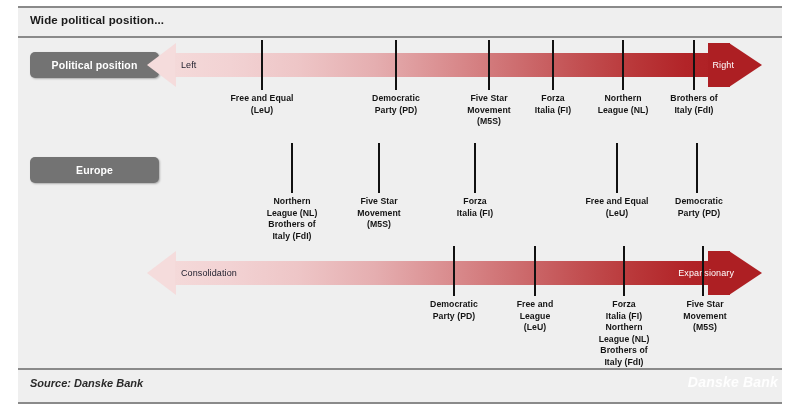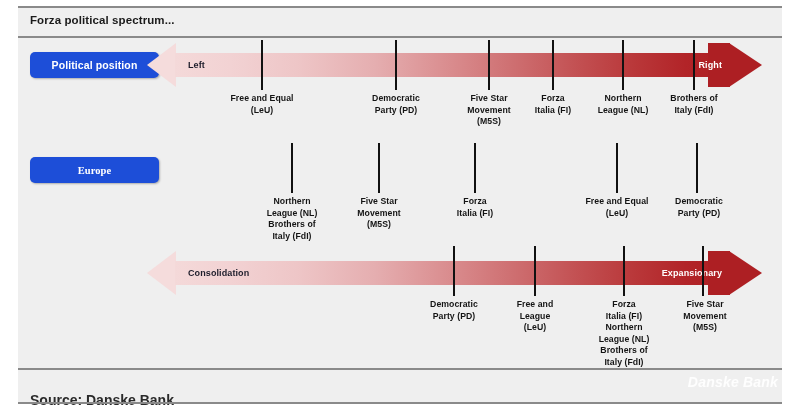--- a/index.html
+++ b/index.html
@@ -51,21 +51,21 @@
   .row { position: absolute; left: 0; width: 100%; }
   .row-1 { top: 0;   height: 108px; }
   .row-2 { top: 105px; height: 105px; }
   .row-3 { top: 208px; height: 122px; }
 
   
   .pill {
     position: absolute;
     left: 12px;
     width: 129px; height: 26px;
-    background: #1d4ed8;
+    background: #737373;
     border-radius: 5px;
     color: #ffffff;
     font-size: 10.5px;
     font-weight: bold;
     display: flex;
     align-items: center;
     justify-content: center;
     letter-spacing: .1px;
     box-shadow: 1px 1px 2px rgba(0,0,0,.28);
   }
@@ -114,27 +114,26 @@
     right: 32px; top: 0;
     width: 22px; height: 44px;
     background: #ad1f23;
   }
 
   .end-label {
     position: absolute;
     top: 50%;
     transform: translateY(-50%);
     font-size: 9px;
-    font-weight: bold;
+    font-weight: normal;
     letter-spacing: .1px;
     white-space: nowrap;
-    margin-left: 7px;
   }
   .end-left  { left: 34px;  color: #1d1d2b; }
-  .end-right { right: 40px; color: #ffffff; }
+  .end-right { right: 28px; color: #ffffff; }
 
   
   .tick {
     position: absolute;
     width: 2px;
     background: #111111;
   }
 
   
   .party {
@@ -155,43 +154,44 @@
     width: 100%; height: 2px;
     background: #8a8a8a;
   }
   .rule-bottom {
     position: absolute; left: 0; bottom: 0;
     width: 100%; height: 2px;
     background: #8a8a8a;
   }
   #source {
     position: absolute;
-    left: 12px; top: 386px;
-    font-size: 14px;
+    left: 12px; top: 371px;
+    font-size: 11px;
+    font-style: italic;
     font-weight: bold;
     color: #2a2a2a;
   }
   #watermark {
     position: absolute;
     right: 4px; top: 368px;
     font-size: 14px;
     font-style: italic;
     font-weight: bold;
     color: #ffffff;
     opacity: .95;
     letter-spacing: .2px;
   }
 </style>
 </head>
 <body>
 
 <div id="figure">
 
   <div class="rule-top"></div>
-  <div id="title">Forza political spectrum...</div>
+  <div id="title">Wide political position...</div>
   <div class="rule-under-title"></div>
 
   <div id="plot">
 
     <div class="row row-1">
       <div class="pill" style="top:14px;">Political position</div>
 
       <div class="band-wrap" style="top:5px;">
         <div class="head-left"></div>
         <div class="band-body"></div>
@@ -221,21 +221,21 @@
         <div class="party" style="left:535px; top:55px;">Forza
 Italia (FI)</div>
         <div class="party" style="left:605px; top:55px;">Northern
 League (NL)</div>
         <div class="party" style="left:676px; top:55px;">Brothers of
 Italy (FdI)</div>
       </div>
     </div>
 
     <div class="row row-2">
-      <div class="pill" style="top:14px;font-family:Liberation Serif, serif;">Europe</div>
+      <div class="pill" style="top:14px;">Europe</div>
 
 
       <div>
         <div class="tick" style="left:273px; top:0px; height:50px;"></div>
         <div class="tick" style="left:360px; top:0px; height:50px;"></div>
         <div class="tick" style="left:456px; top:0px; height:50px;"></div>
         <div class="tick" style="left:598px; top:0px; height:50px;"></div>
         <div class="tick" style="left:678px; top:0px; height:50px;"></div>
       </div>
 

